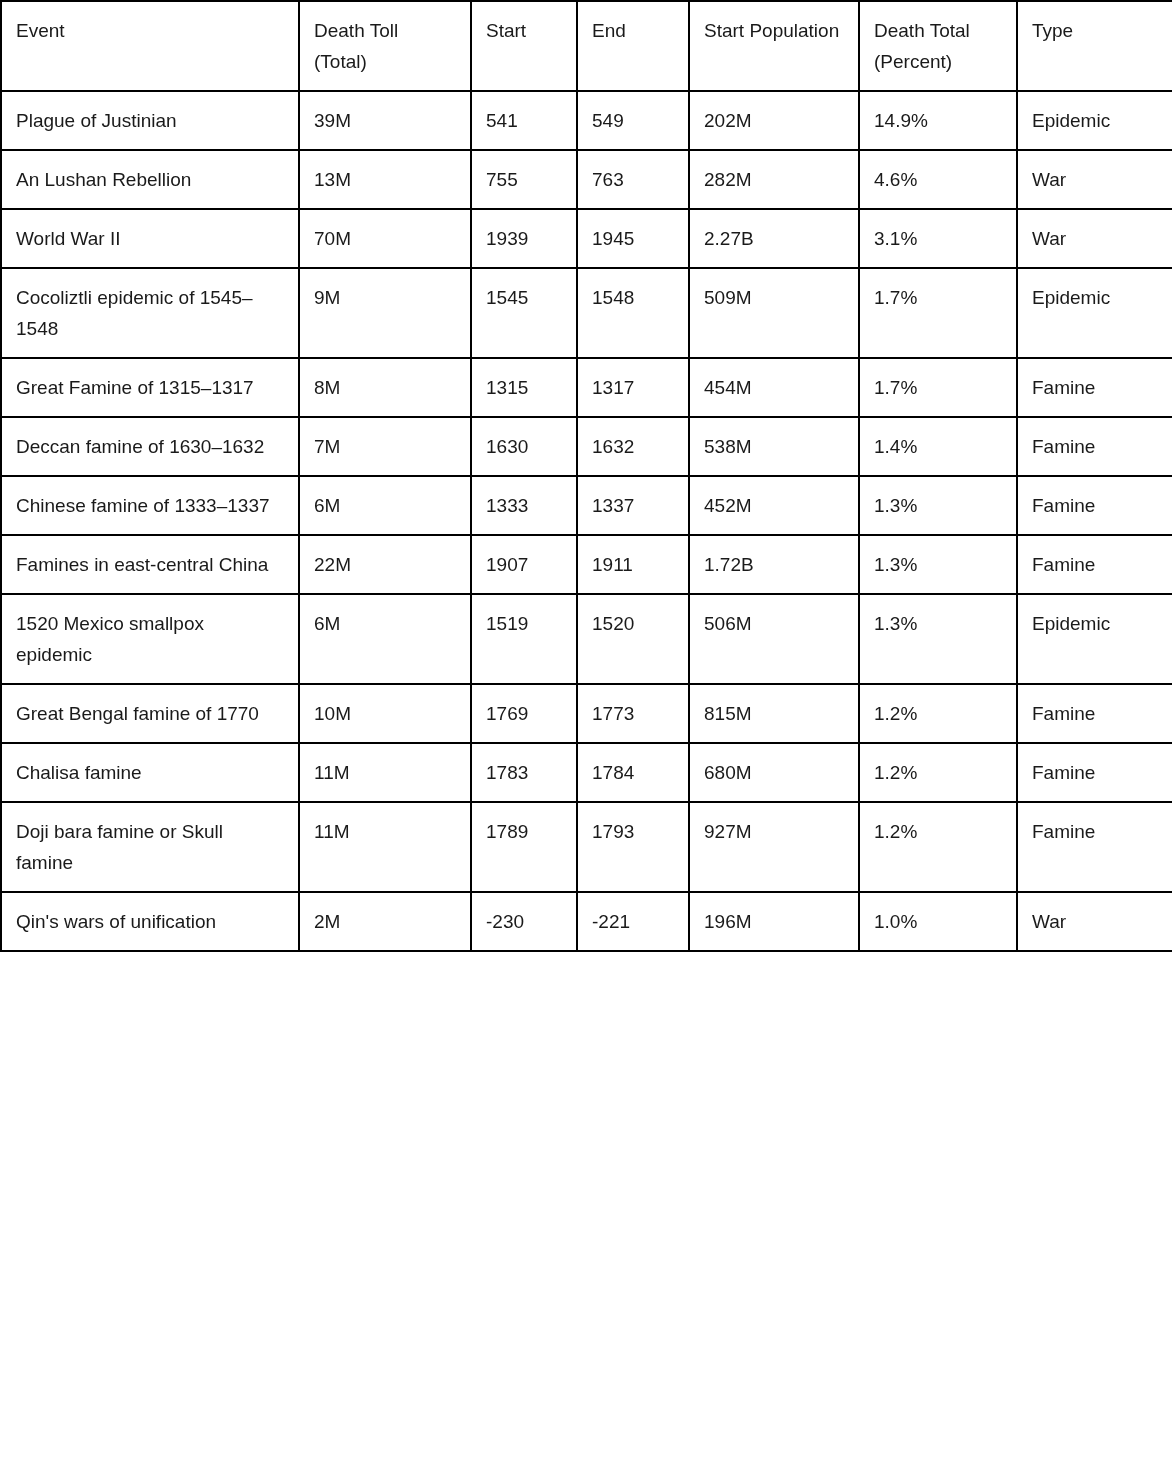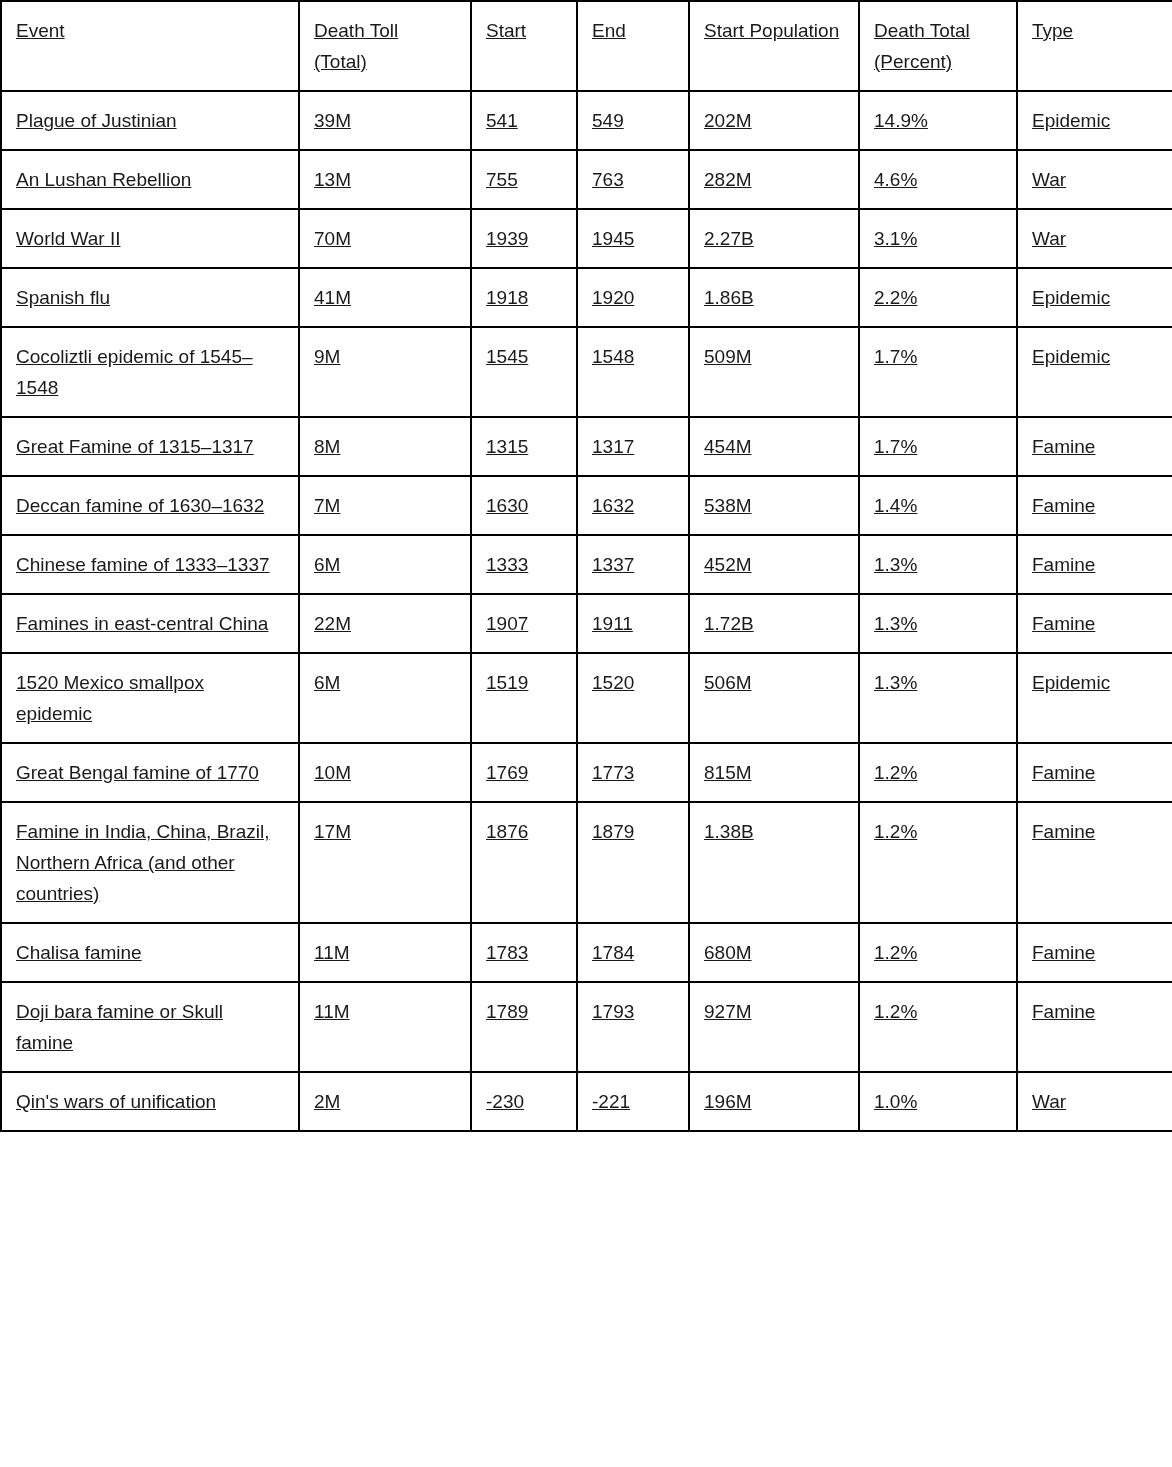--- a/index.html
+++ b/index.html
@@ -5,21 +5,20 @@
   html, body {
     margin: 0;
     padding: 0;
     background: #ffffff;
     font-family: "Liberation Sans", "DejaVu Sans", sans-serif;
     color: #1a1a1a;
   }
   .page {
     width: 1024px;
     box-sizing: border-box;
-    text-decoration: underline;
   }
   table.data-table {
     width: 1172px;
     border-collapse: collapse;
     table-layout: fixed;
     font-size: 19px;
     line-height: 31px;
   }
   table.data-table th,
   table.data-table td {
@@ -87,29 +86,20 @@
         <tr>
           <td>World War II</td>
           <td>70M</td>
           <td>1939</td>
           <td>1945</td>
           <td>2.27B</td>
           <td>3.1%</td>
           <td>War</td>
         </tr>
         <tr>
-          <td>Spanish flu</td>
-          <td>41M</td>
-          <td>1918</td>
-          <td>1920</td>
-          <td>1.86B</td>
-          <td>2.2%</td>
-          <td>Epidemic</td>
-        </tr>
-        <tr>
           <td>Cocoliztli epidemic of 1545–1548</td>
           <td>9M</td>
           <td>1545</td>
           <td>1548</td>
           <td>509M</td>
           <td>1.7%</td>
           <td>Epidemic</td>
         </tr>
         <tr>
           <td>Great Famine of 1315–1317</td>
@@ -159,29 +149,20 @@
         <tr>
           <td>Great Bengal famine of 1770</td>
           <td>10M</td>
           <td>1769</td>
           <td>1773</td>
           <td>815M</td>
           <td>1.2%</td>
           <td>Famine</td>
         </tr>
         <tr>
-          <td>Famine in India, China, Brazil, Northern Africa (and other countries)</td>
-          <td>17M</td>
-          <td>1876</td>
-          <td>1879</td>
-          <td>1.38B</td>
-          <td>1.2%</td>
-          <td>Famine</td>
-        </tr>
-        <tr>
           <td>Chalisa famine</td>
           <td>11M</td>
           <td>1783</td>
           <td>1784</td>
           <td>680M</td>
           <td>1.2%</td>
           <td>Famine</td>
         </tr>
         <tr>
           <td>Doji bara famine or Skull famine</td>

